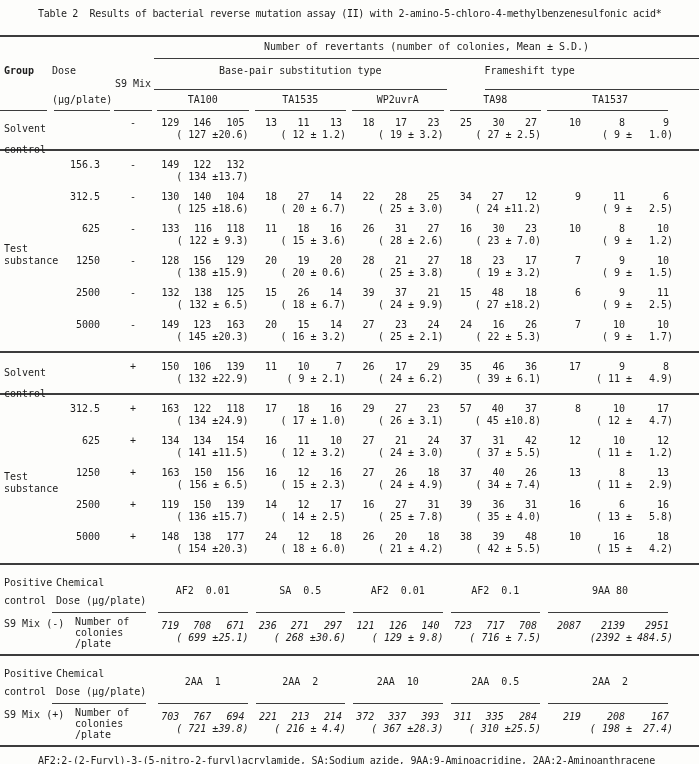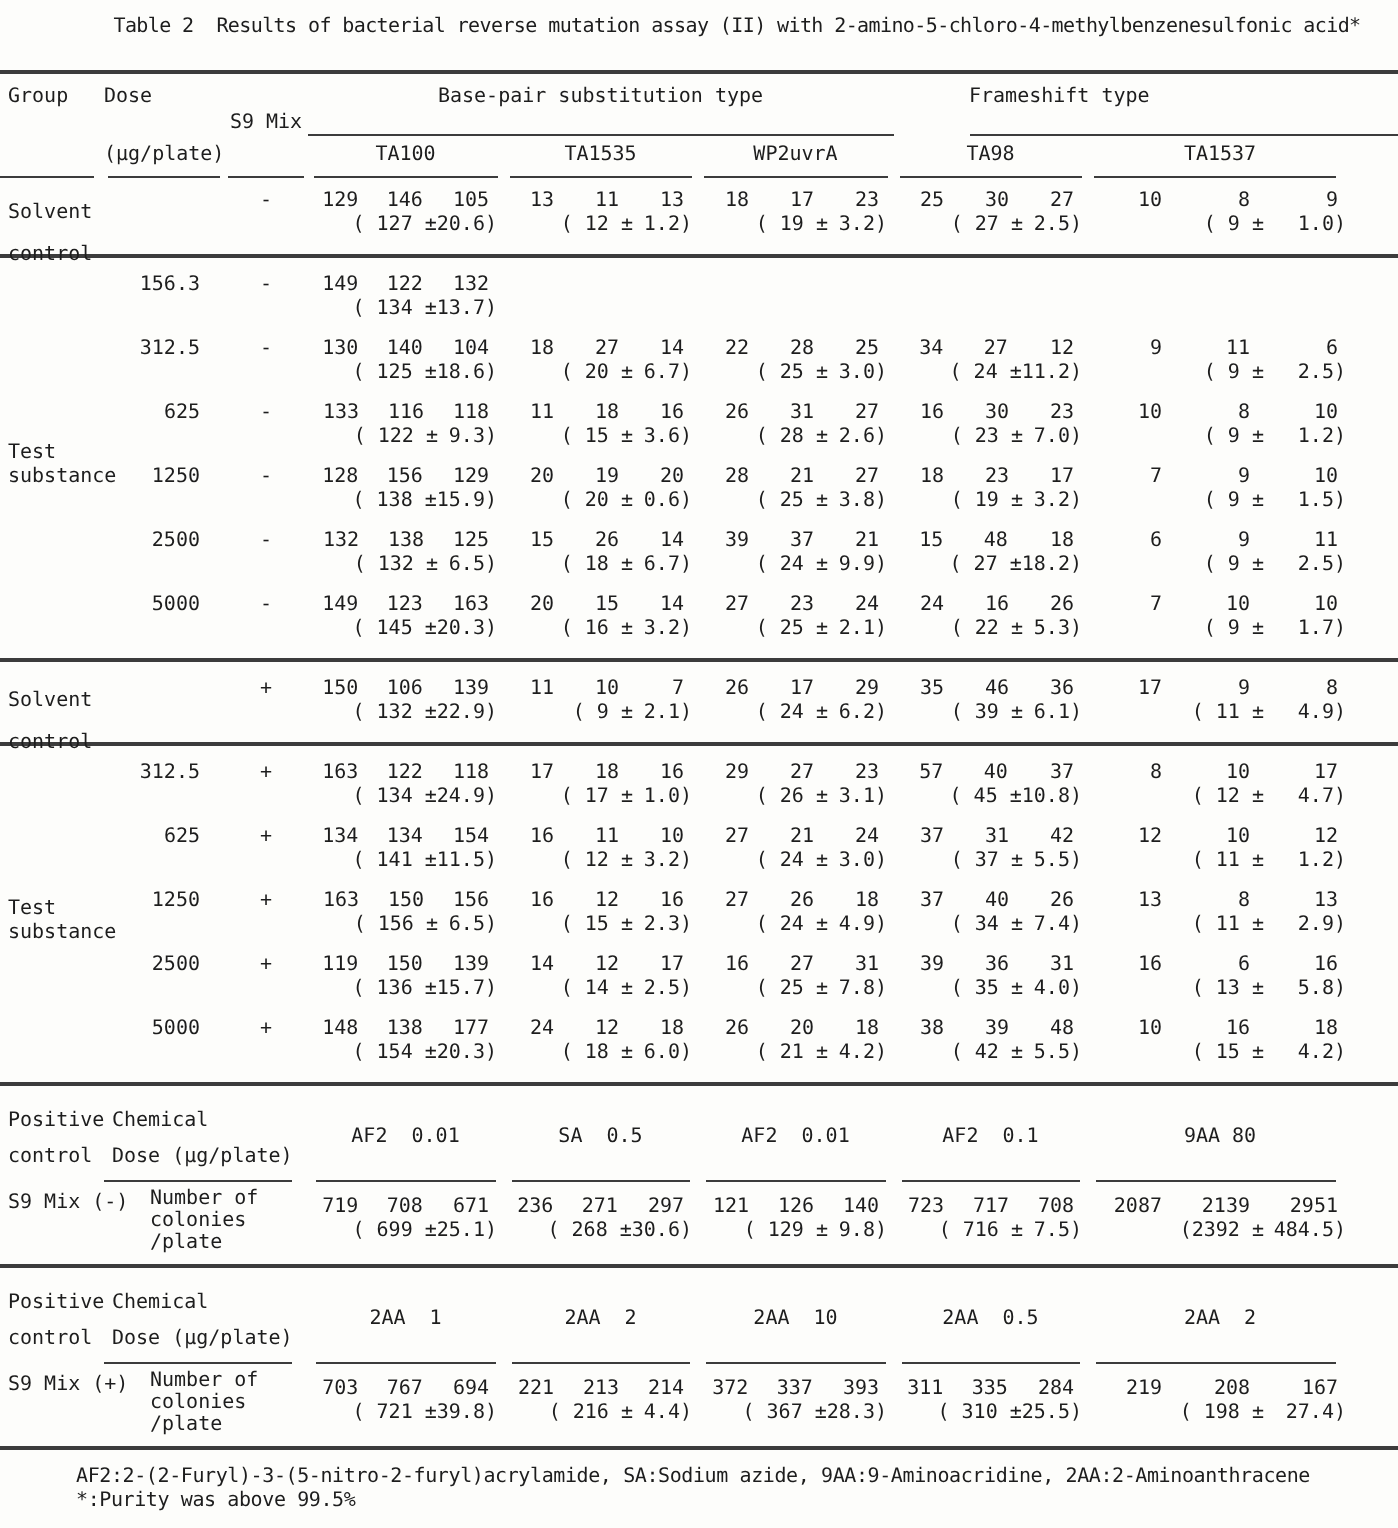--- a/index.html
+++ b/index.html
@@ -15,32 +15,31 @@
     font-family:"DejaVu Sans Mono","Liberation Mono",monospace;
     font-size:10px;
     line-height:12px;
   }
   .page{padding-top:8px;width:699px;}
   .title{
     margin:0 0 15px 38px;
     font-size:10px;
     letter-spacing:-0.3px;
     white-space:pre;
-    text-align:center;
   }
   
   .row{
     display:grid;
     grid-template-columns:52px 60px 42px repeat(12,32.5px) repeat(3,44px) 1fr;
     width:699px;
   }
   .rule{border-top:2px solid var(--ink2);margin:2px 0 8px 0;height:0;}
   
   .h-rev{grid-column:4/20;text-align:center;padding:4px 0 5px 0;border-bottom:1.5px solid var(--ink2);}
-  .h-group{grid-column:1;padding:6px 0 0 4px;}
+  .h-group{grid-column:1;padding:6px 0 0 4px;font-weight:bold;}
   .h-dose{grid-column:2;text-align:left;padding-top:6px;}
   .h-s9{grid-column:3;text-align:center;padding-top:6px;white-space:pre;margin-top:13px;}
   .h-bp{grid-column:4/13;text-align:center;padding:6px 0 4px 0;border-bottom:1.5px solid var(--ink2);}
   .h-fs{grid-column:13/20;text-align:left;padding:6px 0 4px 0;border-bottom:1.5px solid var(--ink2);margin-left:38px;}
   .h-dose2{grid-column:2;text-align:center;padding-top:4px;white-space:pre;}
   .h-st{text-align:center;padding-top:4px;}
   .seg{border-top:1.5px solid var(--ink2);margin-top:4px;height:0;}
   .seg-g{grid-column:1;margin-right:5px;}
   .seg-d{grid-column:2;margin-left:2px;margin-right:2px;}
   .seg-s{grid-column:3;margin-left:2px;margin-right:2px;}
@@ -74,36 +73,39 @@
   .clabel{grid-column:2/4;padding:1px 0 0 4px;line-height:18px;white-space:pre;}
   .chem{text-align:center;padding-top:12px;white-space:pre;}
   .pseg{border-top:1.5px solid var(--ink2);margin-top:2px;height:0;}
   .pseg-d{grid-column:2/4;margin-right:8px;}
   .pseg.s0,.pseg.s1,.pseg.s2,.pseg.s3{margin-left:4px;margin-right:4px;}
   .pseg.s4{margin-left:4px;margin-right:8px;}
   .prow3{margin-top:3px;margin-bottom:5px;}
   .smix{grid-column:1;padding:2px 0 0 4px;white-space:pre;}
   .nlabel{grid-column:2/4;padding-left:23px;line-height:11px;}
   .nlabel div{white-space:pre;}
-  .pv{padding-top:4px;}
+  .pv{padding-top:4px;font-style:italic;}
   
   .footnotes{margin:6px 0 0 38px;font-size:10px;line-height:12px;letter-spacing:-0.2px;}
   .footnotes div{white-space:pre;}
 </style>
 </head>
 <body>
 
 <div class="page">
 
   <div class="title">Table 2  Results of bacterial reverse mutation assay (II) with 2-amino-5-chloro-4-methylbenzenesulfonic acid*</div>
 
   <div>
 
     <div class="rule" style="margin:0 0 0 0;"></div>
 
+    <div class="row">
+      <div class="h-rev">Number of revertants (number of colonies, Mean ± S.D.)</div>
+    </div>
 
     <div class="row">
       <div class="h-group">Group</div>
       <div class="h-dose">Dose</div>
       <div class="h-s9">S9 Mix</div>
       <div class="h-bp">Base-pair substitution type</div>
       <div class="h-fs">Frameshift type</div>
     </div>
 
     <div class="row">

